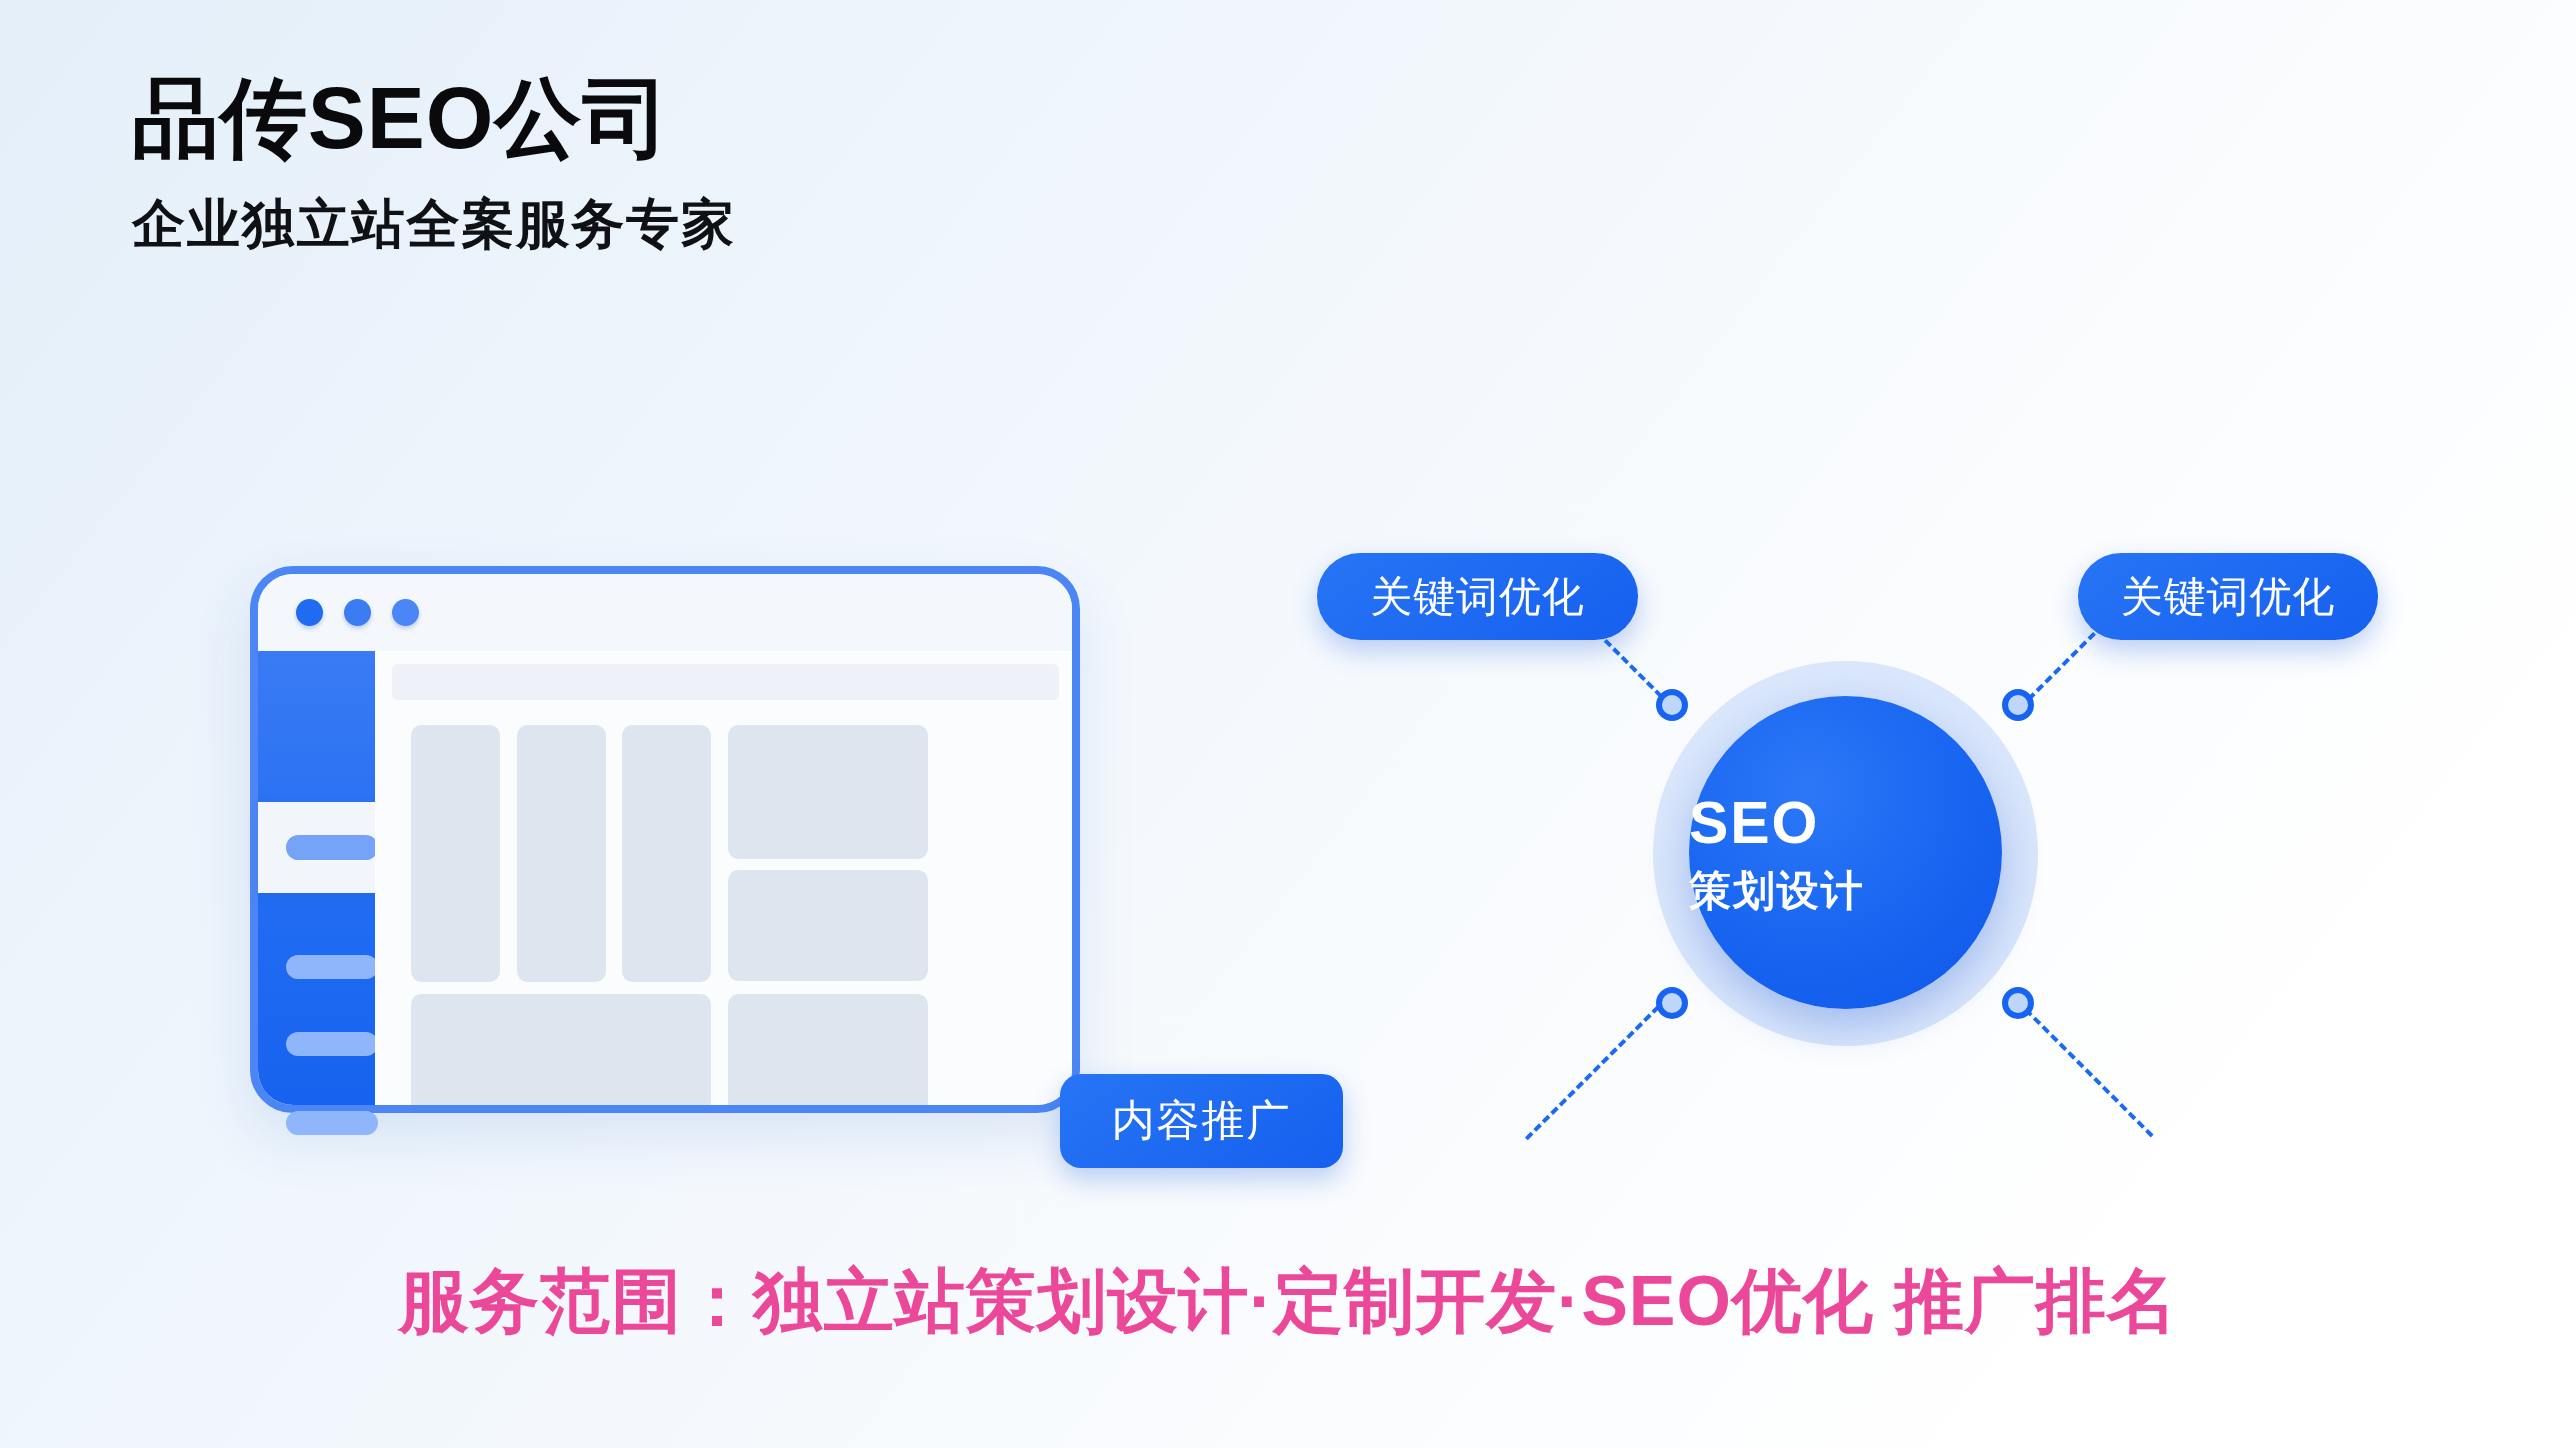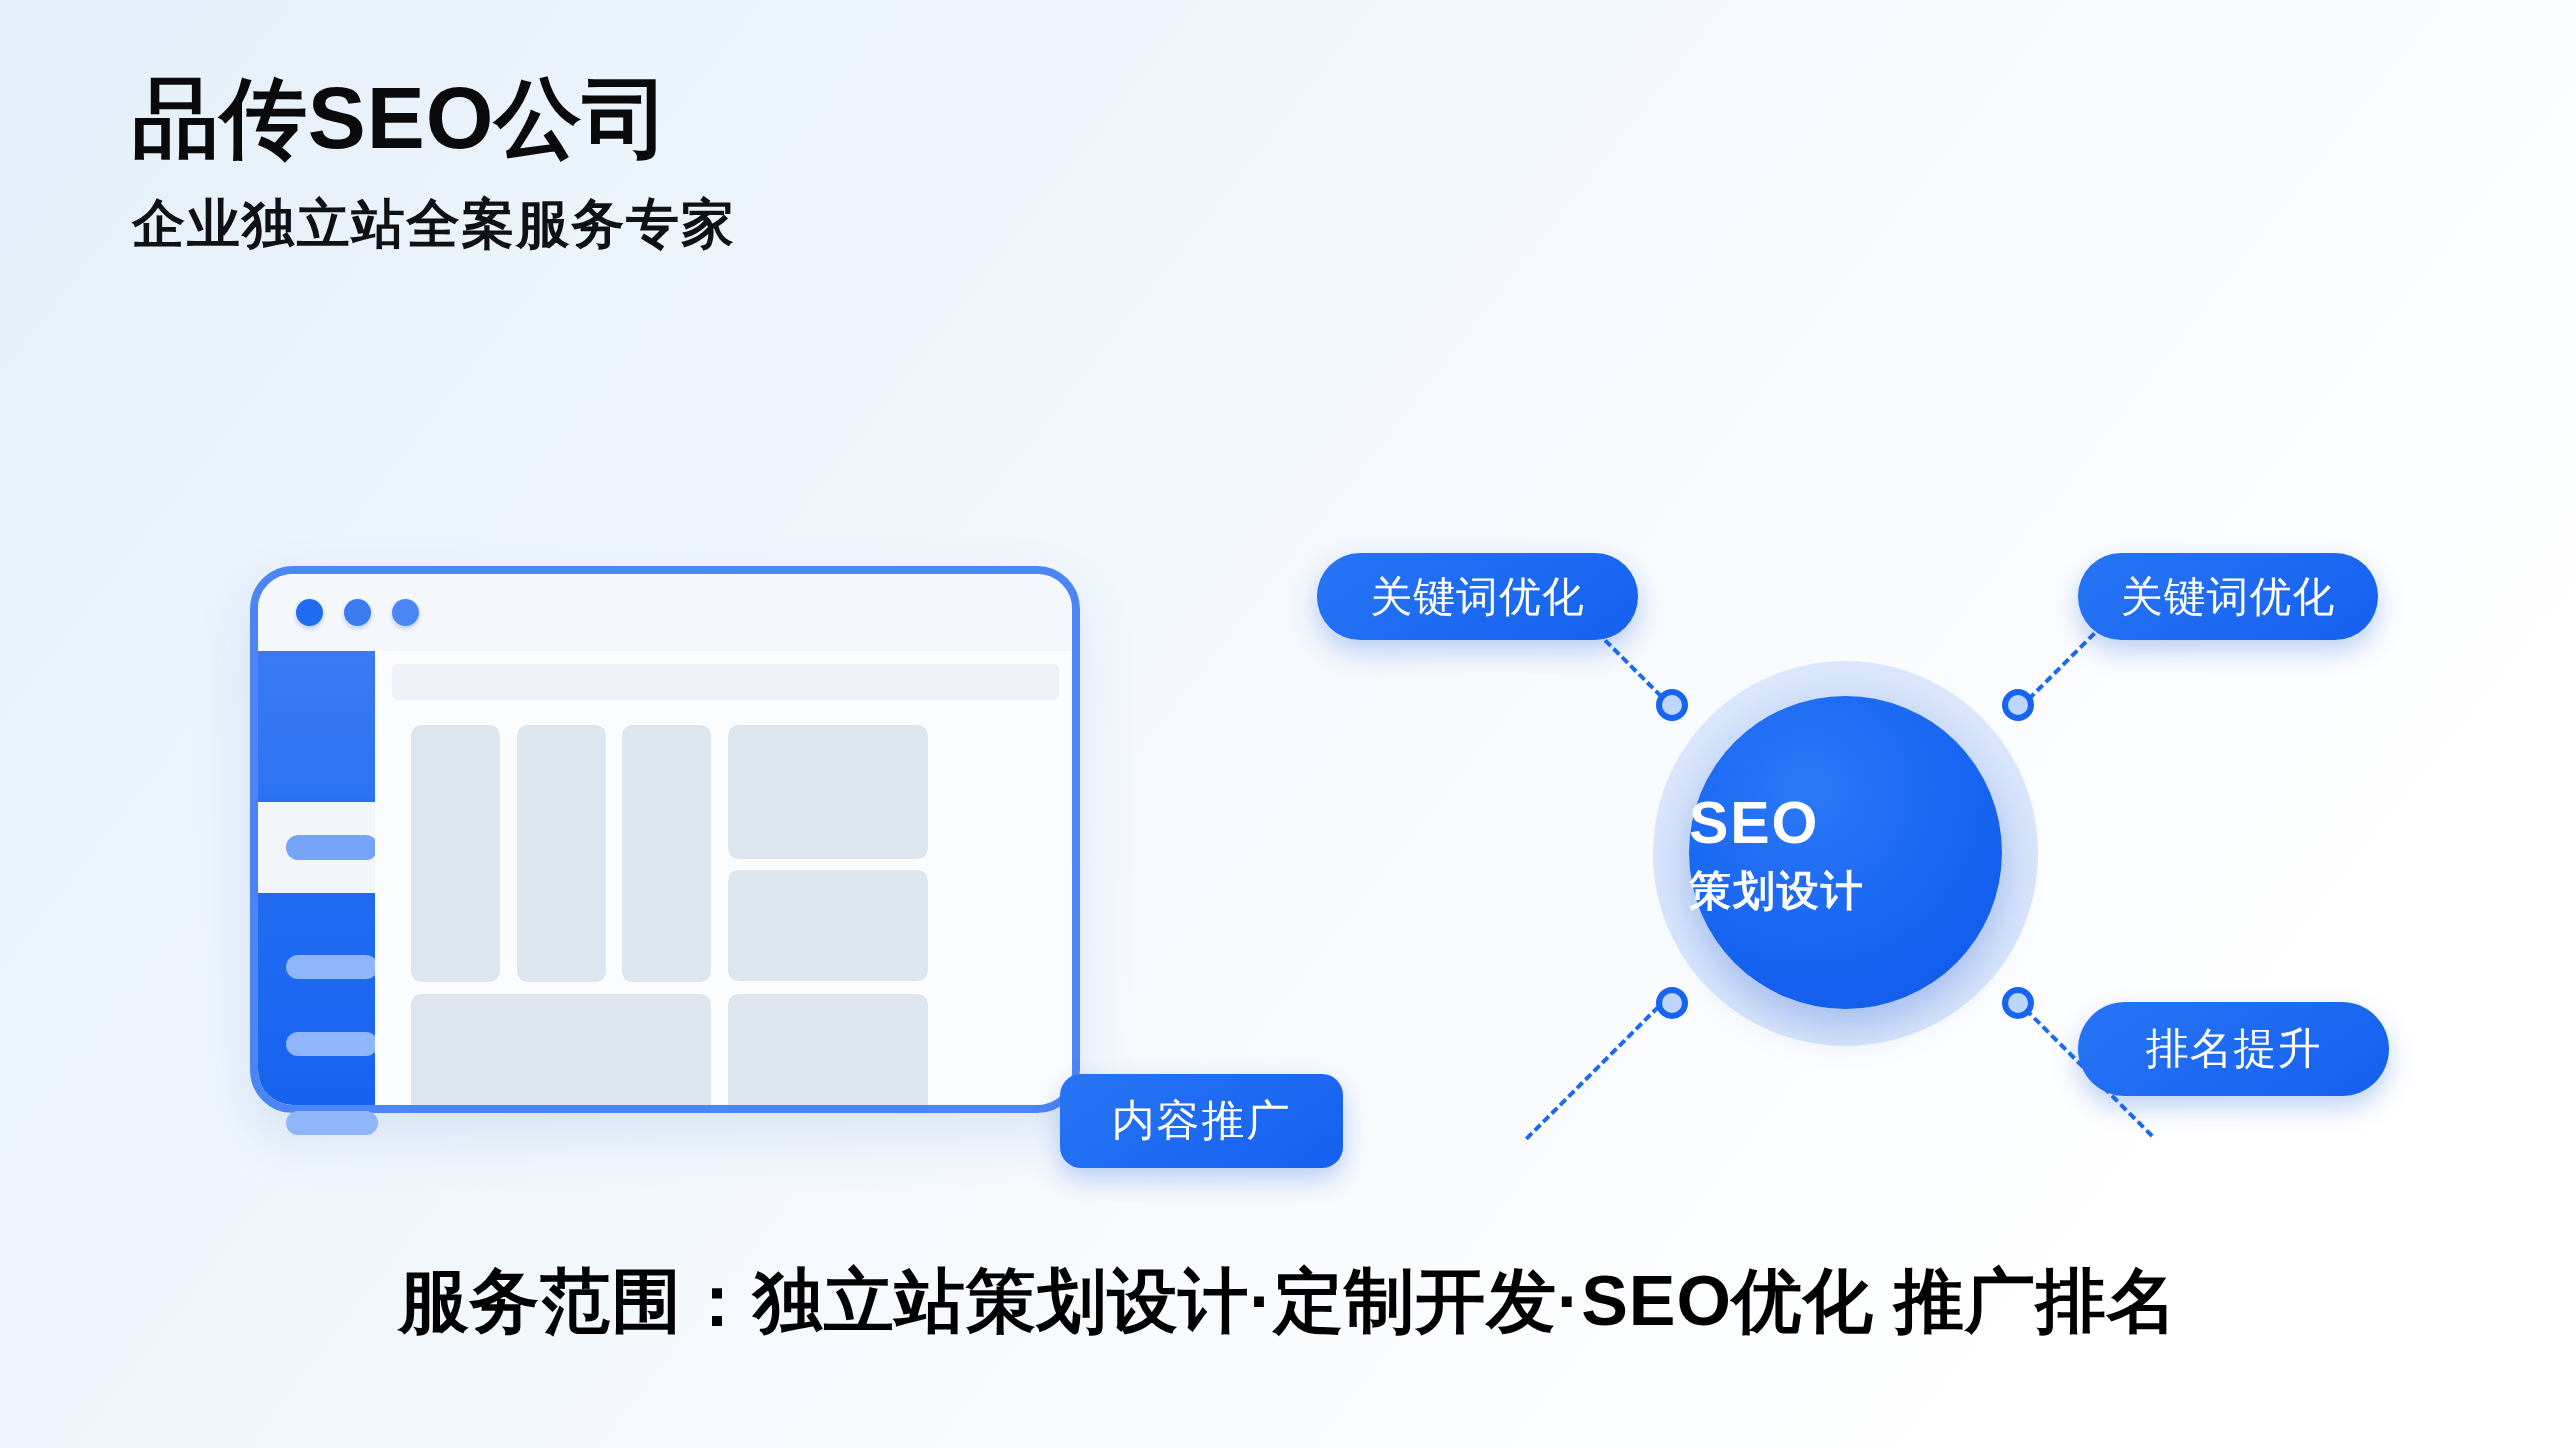--- a/index.html
+++ b/index.html
@@ -117,21 +117,21 @@
   .dl-bl { left:377px; top:489px; width:187px; transform:rotate(135deg); }
   .dl-br { left:744px; top:489px; width:179px; transform:rotate(45deg); }
 
   .pill-kw   { left:34px;  top:34px;  width:321px; height:87px; font-size:42px; border-radius:43px; letter-spacing:0.9px; }
   .pill-cnt  { left:795px; top:34px;  width:300px; height:87px; font-size:42px; border-radius:43px; letter-spacing:0.9px; }
   .pill-rank { left:795px; top:483px; width:311px; height:94px; font-size:43px; border-radius:47px; letter-spacing:0.9px; }
 
   
   .footer {
     position:absolute; left:0; right:0; top:1255px; text-align:center;
-    font-size:70px; font-weight:900; color:#000000; letter-spacing:0.9px;
+    font-size:70px; font-weight:900; color:#ec4899; letter-spacing:0.9px;
     white-space:nowrap;
   }
 </style>
 </head>
 <body>
 
 <div class="header">
   <div class="title">品传SEO公司</div>
   <div class="subtitle">企业独立站全案服务专家</div>
 </div>
@@ -188,17 +188,16 @@
 
   <div class="node n-tl"></div>
   <div class="node n-tr"></div>
   <div class="node n-bl"></div>
   <div class="node n-br"></div>
 
   <div class="pill pill-kw">关键词优化</div>
 
   <div class="pill pill-cnt">关键词优化</div>
 
-  <div class="pill pill-rank">排名提升</div>
 </div>
 
 <div class="footer">服务范围：独立站策划设计·定制开发·SEO优化 推广排名</div>
 
 
 </body></html>

